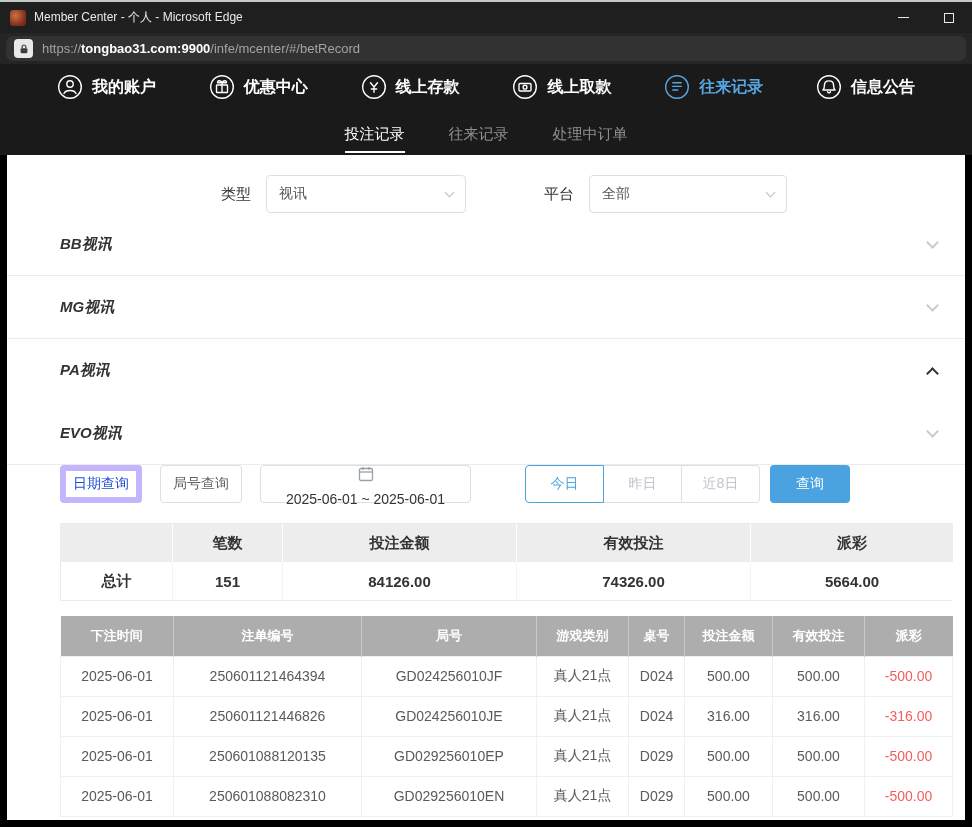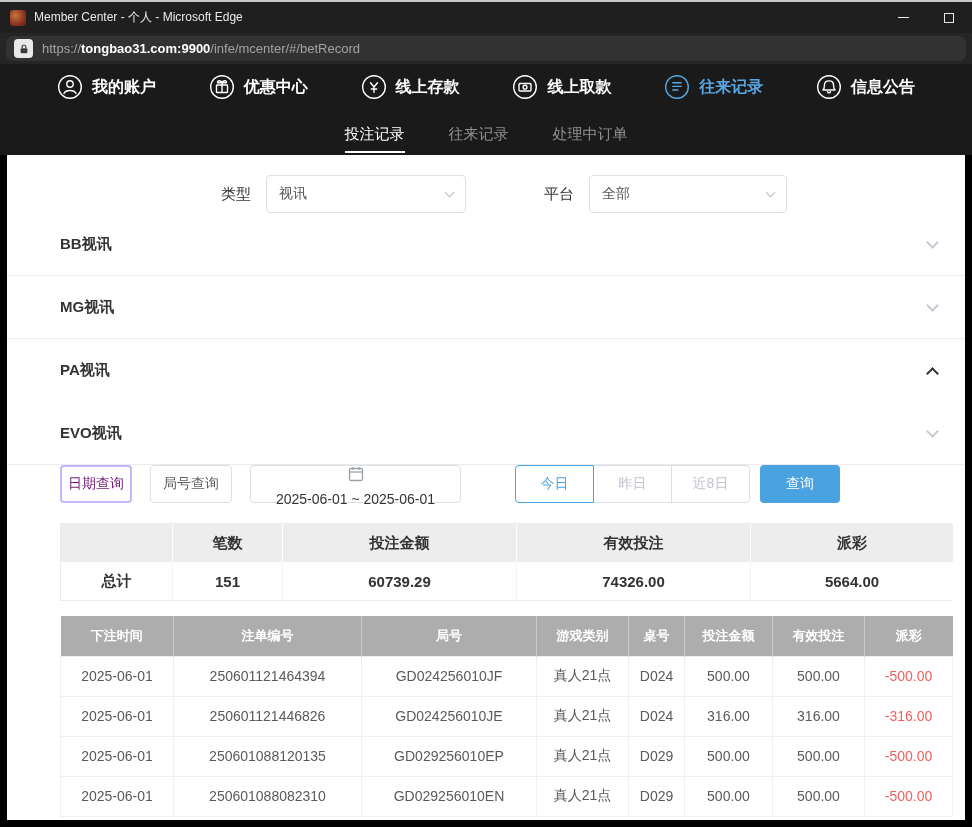--- a/index.html
+++ b/index.html
@@ -62,35 +62,35 @@
   .select {
     width:200px; height:38px; border:1px solid #dcdfe6; border-radius:4px; background:#fff;
     display:flex; align-items:center; justify-content:space-between;
     padding:0 12px; font-size:14px; color:#555; cursor:pointer;
   }
   .gap-f { width:42px; }
   .chev-sm { width:7px; height:7px; border-right:1.6px solid #b8bec8; border-bottom:1.6px solid #b8bec8; transform:rotate(45deg); margin-top:-3px; }
 
   .section-head {
     height:63px; display:flex; align-items:center; justify-content:space-between;
-    padding:0 28px 0 53px; border-bottom:1px solid #ebebeb; cursor:pointer; background:#fff;
+    padding:0 28px 0 53px; border-bottom:1px solid #ebebeb; cursor:pointer; background:#fff;font-style:italic;
   }
   .section-head.expanded { border-bottom:none; }
   .section-label { font-weight:bold; font-size:15px; color:#333; }
   .chev { width:9px; height:9px; border-right:2px solid #c6cad1; border-bottom:2px solid #c6cad1; }
   .chev.down { transform:rotate(45deg); margin-top:-4px; }
   .chev.up { transform:rotate(-135deg); border-color:#333; margin-top:5px; }
 
   
   .pa-controls { display:flex; align-items:center; margin-left:53px; height:38px; }
   .btn {
     height:38px; border-radius:4px; font-size:14px; background:#fff;
     display:flex; align-items:center; justify-content:center; cursor:pointer;
   }
-  .btn.outline-blue { border:2px solid #c4b5fd; color:#701a75; width:72px; }
+  .btn.outline-blue { border:6px solid #c4b5fd; color:#1d4ed8; width:82px; }
   .btn.outline-gray { border:1px solid #dcdfe6; color:#5f5f5f; width:82px; margin-left:18px; }
   .datepicker {
     margin-left:18px; width:211px; height:38px; border:1px solid #dcdfe6; border-radius:4px;
     display:flex; align-items:center; padding:0 11px; gap:9px; font-size:14px; color:#333; cursor:pointer;flex-direction:column;
   }
   .datepicker svg { stroke:#9aa0a8; fill:none; stroke-width:1.3; flex:0 0 auto; }
   .btn-group { display:flex; margin-left:12px;padding-left:42px; }
   .seg {
     width:79px; height:38px; border:1px solid #dcdfe6; background:#fff;
     display:flex; align-items:center; justify-content:center; font-size:14px; color:#c0c4cc; cursor:pointer;
@@ -266,21 +266,21 @@
     <div class="summary-row head">
       <div class="s-cell"></div>
       <div class="s-cell">笔数</div>
       <div class="s-cell">投注金额</div>
       <div class="s-cell">有效投注</div>
       <div class="s-cell">派彩</div>
     </div>
     <div class="summary-row body">
       <div class="s-cell">总计</div>
       <div class="s-cell">151</div>
-      <div class="s-cell">60739.29</div>
+      <div class="s-cell">84126.00</div>
       <div class="s-cell">74326.00</div>
       <div class="s-cell">5664.00</div>
     </div>
   </div>
 
   <table class="detail">
     <colgroup>
       <col style="width:113px">
         <col style="width:188px">
         <col style="width:175px">

